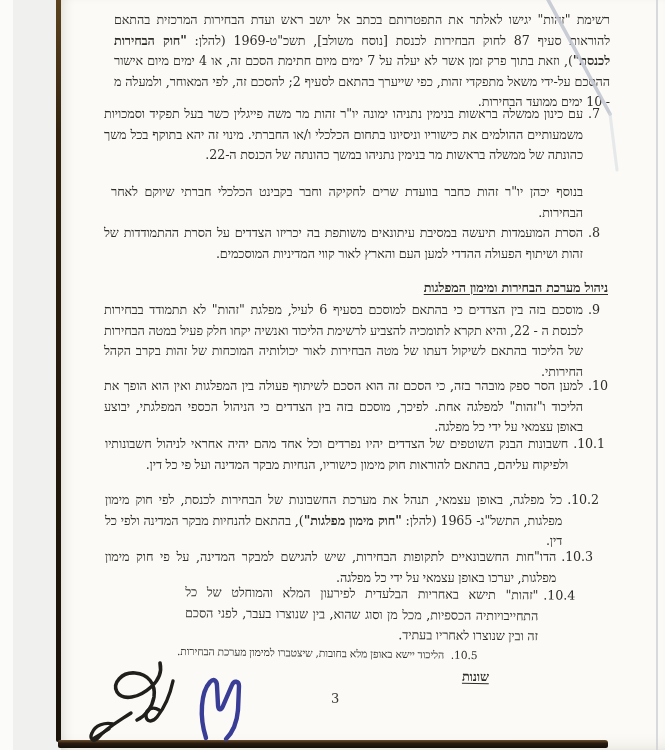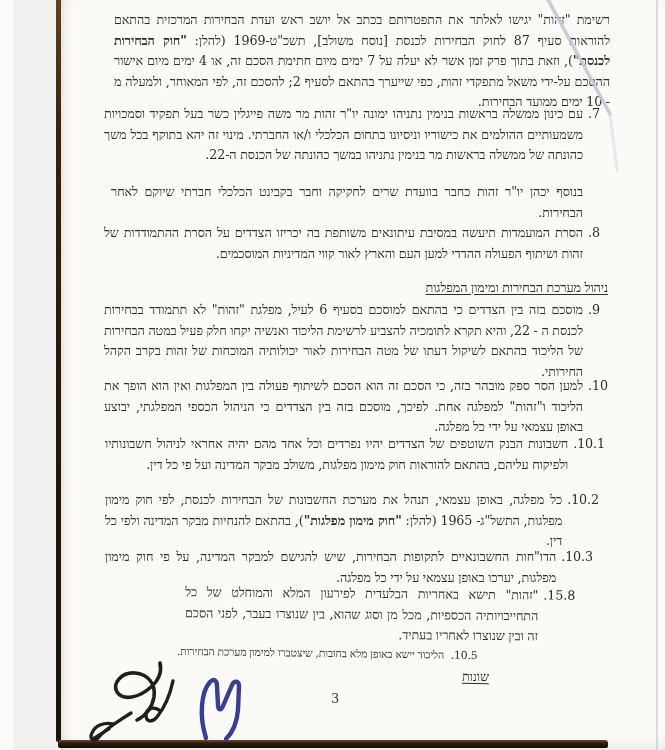--- a/index.html
+++ b/index.html
@@ -37,21 +37,21 @@
     position:absolute;direction:rtl;text-align:justify;
     font-size:12.7px;line-height:20.5px;color:#2f2d2a;
     letter-spacing:-0.1px;word-spacing:-0.3px;
   }
   .blk b{font-weight:700;}
   .k-item,.k-subitem{display:flex;gap:5px;}
   .k-item .num{flex:0 0 auto;min-width:22px;text-align:left;}
   .k-subitem .num{flex:0 0 auto;min-width:30px;text-align:center;}
   .bd{flex:1 1 auto;}
   .k-heading .heading-text{
-    font-weight:400;text-decoration:underline;text-underline-offset:2px;
+    font-weight:700;text-decoration:underline;text-underline-offset:2px;
   }
   
   .b0{top:10px;right:55px;width:496px;}
   .b1{top:104px;right:55px;width:506px;}
   .b2{top:182px;right:82px;width:472px;}
   .b3{top:223px;right:55px;width:506px;}
   .b4{top:278px;right:57px;}
   .b5{top:300px;right:55px;width:506px;}
   .b6{top:376px;right:55px;width:506px;}
   .b7{top:434px;right:60px;width:500px;}
@@ -97,32 +97,32 @@
     <div class="blk k-item b5">
       <span class="num">9.</span>
       <div class="bd"><span>מוסכם בזה בין הצדדים כי בהתאם למוסכם בסעיף 6 לעיל, מפלגת "זהות" לא תתמודד בבחירות לכנסת ה - 22, והיא תקרא לתומכיה להצביע לרשימת הליכוד ואנשיה יקחו חלק פעיל במטה הבחירות של הליכוד בהתאם לשיקול דעתו של מטה הבחירות לאור יכולותיה המוכחות של זהות בקרב הקהל החירותי.</span></div>
     </div>
     <div class="blk k-item b6">
       <span class="num">10.</span>
       <div class="bd"><span>למען הסר ספק מובהר בזה, כי הסכם זה הוא הסכם לשיתוף פעולה בין המפלגות ואין הוא הופך את הליכוד ו"זהות" למפלגה אחת. לפיכך, מוסכם בזה בין הצדדים כי הניהול הכספי המפלגתי, יבוצע באופן עצמאי על ידי כל מפלגה.</span></div>
     </div>
     <div class="blk k-subitem b7">
       <span class="num">10.1.</span>
-      <div class="bd"><span>חשבונות הבנק השוטפים של הצדדים יהיו נפרדים וכל אחד מהם יהיה אחראי לניהול חשבונותיו ולפיקוח עליהם, בהתאם להוראות חוק מימון מפלגות, משולב מבקר המדינה ועל פי כל דין.</span></div>
+      <div class="bd"><span>חשבונות הבנק השוטפים של הצדדים יהיו נפרדים וכל אחד מהם יהיה אחראי לניהול חשבונותיו ולפיקוח עליהם, בהתאם להוראות חוק מימון כישוריו, הנחיות מבקר המדינה ועל פי כל דין.</span></div>
     </div>
     <div class="blk k-subitem b8">
       <span class="num">10.2.</span>
       <div class="bd"><span>כל מפלגה, באופן עצמאי, תנהל את מערכת החשבונות של הבחירות לכנסת, לפי חוק מימון מפלגות, התשל"ג- 1965 (להלן: </span><b>"חוק מימון מפלגות"</b><span>), בהתאם להנחיות מבקר המדינה ולפי כל דין.</span></div>
     </div>
     <div class="blk k-subitem b9">
       <span class="num">10.3.</span>
       <div class="bd"><span>הדו"חות החשבונאיים לתקופות הבחירות, שיש להגישם למבקר המדינה, על פי חוק מימון מפלגות, יערכו באופן עצמאי על ידי כל מפלגה.</span></div>
     </div>
     <div class="blk k-subitem b10">
-      <span class="num">15.8.</span>
+      <span class="num">10.4.</span>
       <div class="bd"><span>"זהות" תישא באחריות הבלעדית לפירעון המלא והמוחלט של כל התחייבויותיה הכספיות, מכל מן וסוג שהוא, בין שנוצרו בעבר, לפני הסכם זה ובין שנוצרו לאחריו בעתיד.</span></div>
     </div>
     <div class="blk k-subitem b11">
       <span class="num">10.5.</span>
       <div class="bd"><span>הליכוד יישא באופן מלא בחובות, שיצטברו למימון מערכת הבחירות.</span></div>
     </div>
     <div class="blk k-heading b12"><span class="heading-text">שונות</span></div>
   </div>
 
 <span class="page-number">3</span>

